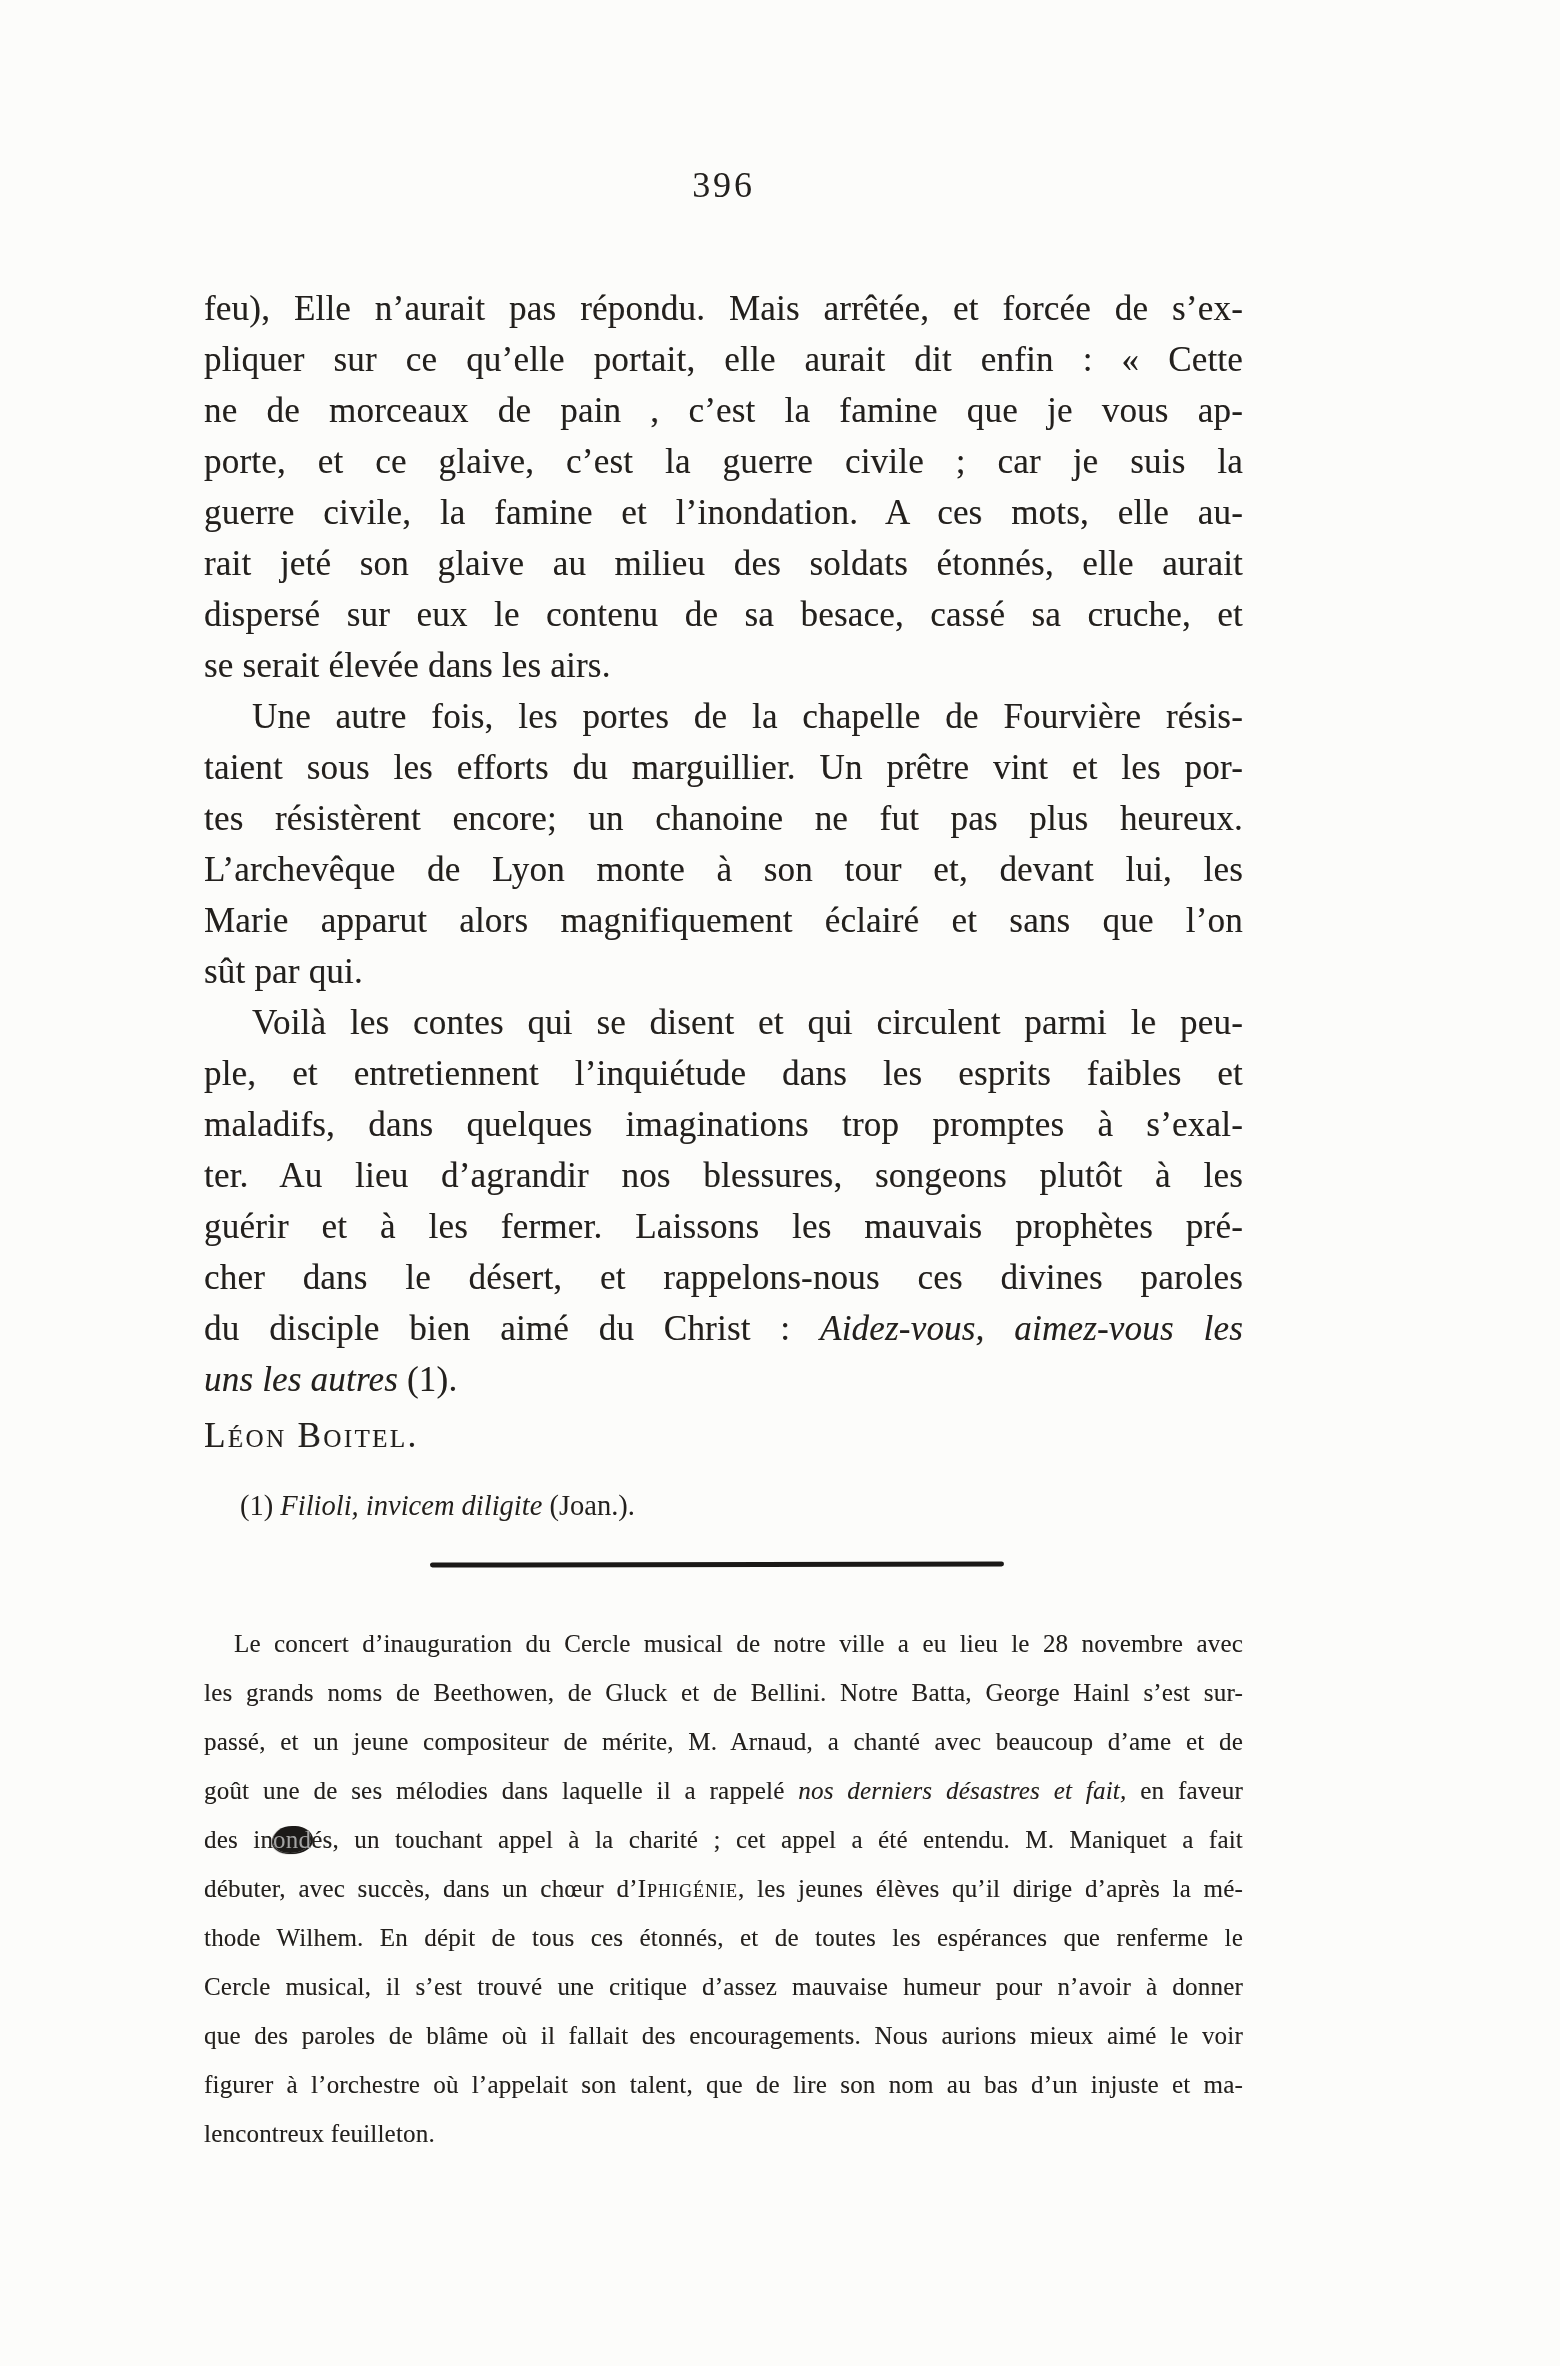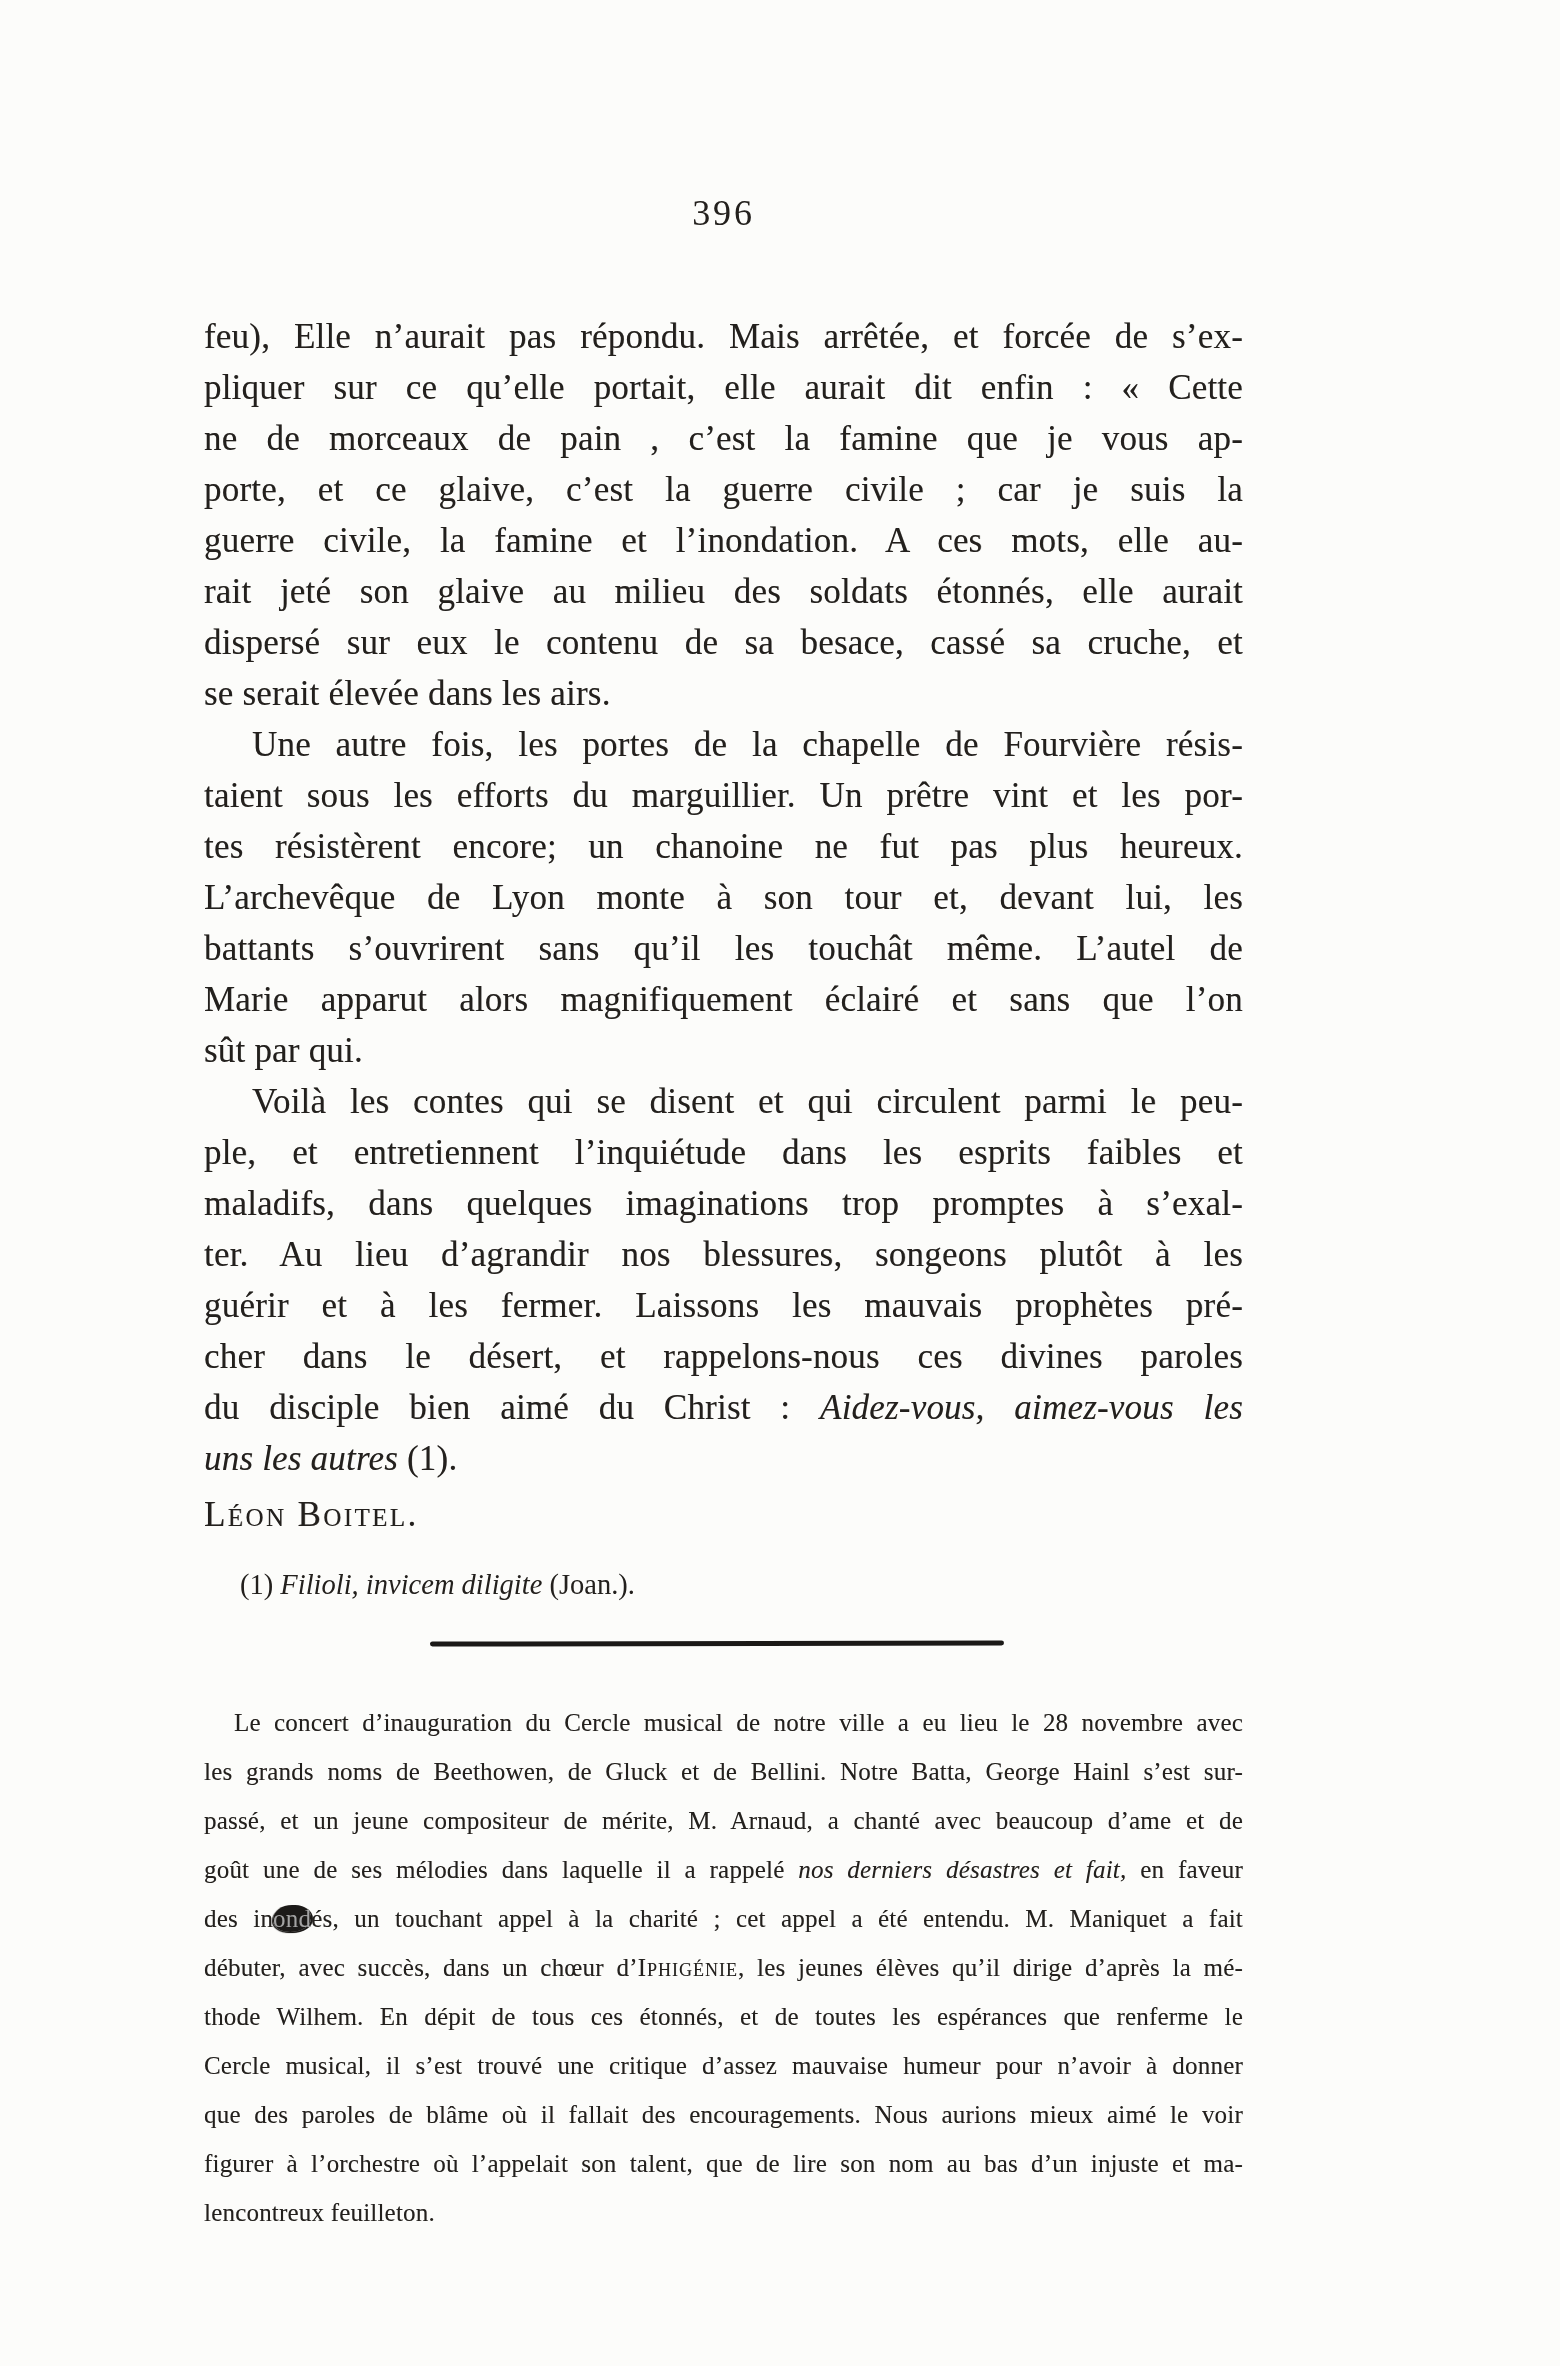--- a/index.html
+++ b/index.html
@@ -11,21 +11,21 @@
   body{
     width:1561px;height:2366px;
     background:var(--paper);
     color:var(--ink);
     font-family:"Liberation Serif","DejaVu Serif",serif;
     position:relative;
     overflow:hidden;
   }
   .page{position:absolute;inset:0;background:var(--paper);}
   .column{
-    position:absolute;left:204px;top:0;width:1039px;margin-top:28px;
+    position:absolute;left:204px;top:0;width:1039px;
   }
   #page-number{
     margin-top:167px;
     text-align:center;
     font-size:36px;line-height:36px;
     letter-spacing:2.9px;
   }
   
   #main-text{
     margin-top:80px;
@@ -104,21 +104,20 @@
           <div class="line"><span class="seg-normal">guerre civile, la famine et l’inondation. A ces mots, elle au-</span></div>
           <div class="line"><span class="seg-normal">rait jeté son glaive au milieu des soldats étonnés, elle aurait</span></div>
           <div class="line"><span class="seg-normal">dispersé sur eux le contenu de sa besace, cassé sa cruche, et</span></div>
           <div class="line end"><span class="seg-normal">se serait élevée dans les airs.</span></div>
         </div>
         <div class="paragraph">
           <div class="line indent"><span class="seg-normal">Une autre fois, les portes de la chapelle de Fourvière résis-</span></div>
           <div class="line"><span class="seg-normal">taient sous les efforts du marguillier. Un prêtre vint et les por-</span></div>
           <div class="line"><span class="seg-normal">tes résistèrent encore; un chanoine ne fut pas plus heureux.</span></div>
           <div class="line"><span class="seg-normal">L’archevêque de Lyon monte à son tour et, devant lui, les</span></div>
-          <div class="line"><span class="seg-normal">battants s’ouvrirent sans qu’il les touchât même. L’autel de</span></div>
           <div class="line"><span class="seg-normal">Marie apparut alors magnifiquement éclairé et sans que l’on</span></div>
           <div class="line end"><span class="seg-normal">sût par qui.</span></div>
         </div>
         <div class="paragraph">
           <div class="line indent"><span class="seg-normal">Voilà les contes qui se disent et qui circulent parmi le peu-</span></div>
           <div class="line"><span class="seg-normal">ple, et entretiennent l’inquiétude dans les esprits faibles et</span></div>
           <div class="line"><span class="seg-normal">maladifs, dans quelques imaginations trop promptes à s’exal-</span></div>
           <div class="line"><span class="seg-normal">ter. Au lieu d’agrandir nos blessures, songeons plutôt à les</span></div>
           <div class="line"><span class="seg-normal">guérir et à les fermer. Laissons les mauvais prophètes pré-</span></div>
           <div class="line"><span class="seg-normal">cher dans le désert, et rappelons-nous ces divines paroles</span></div>

